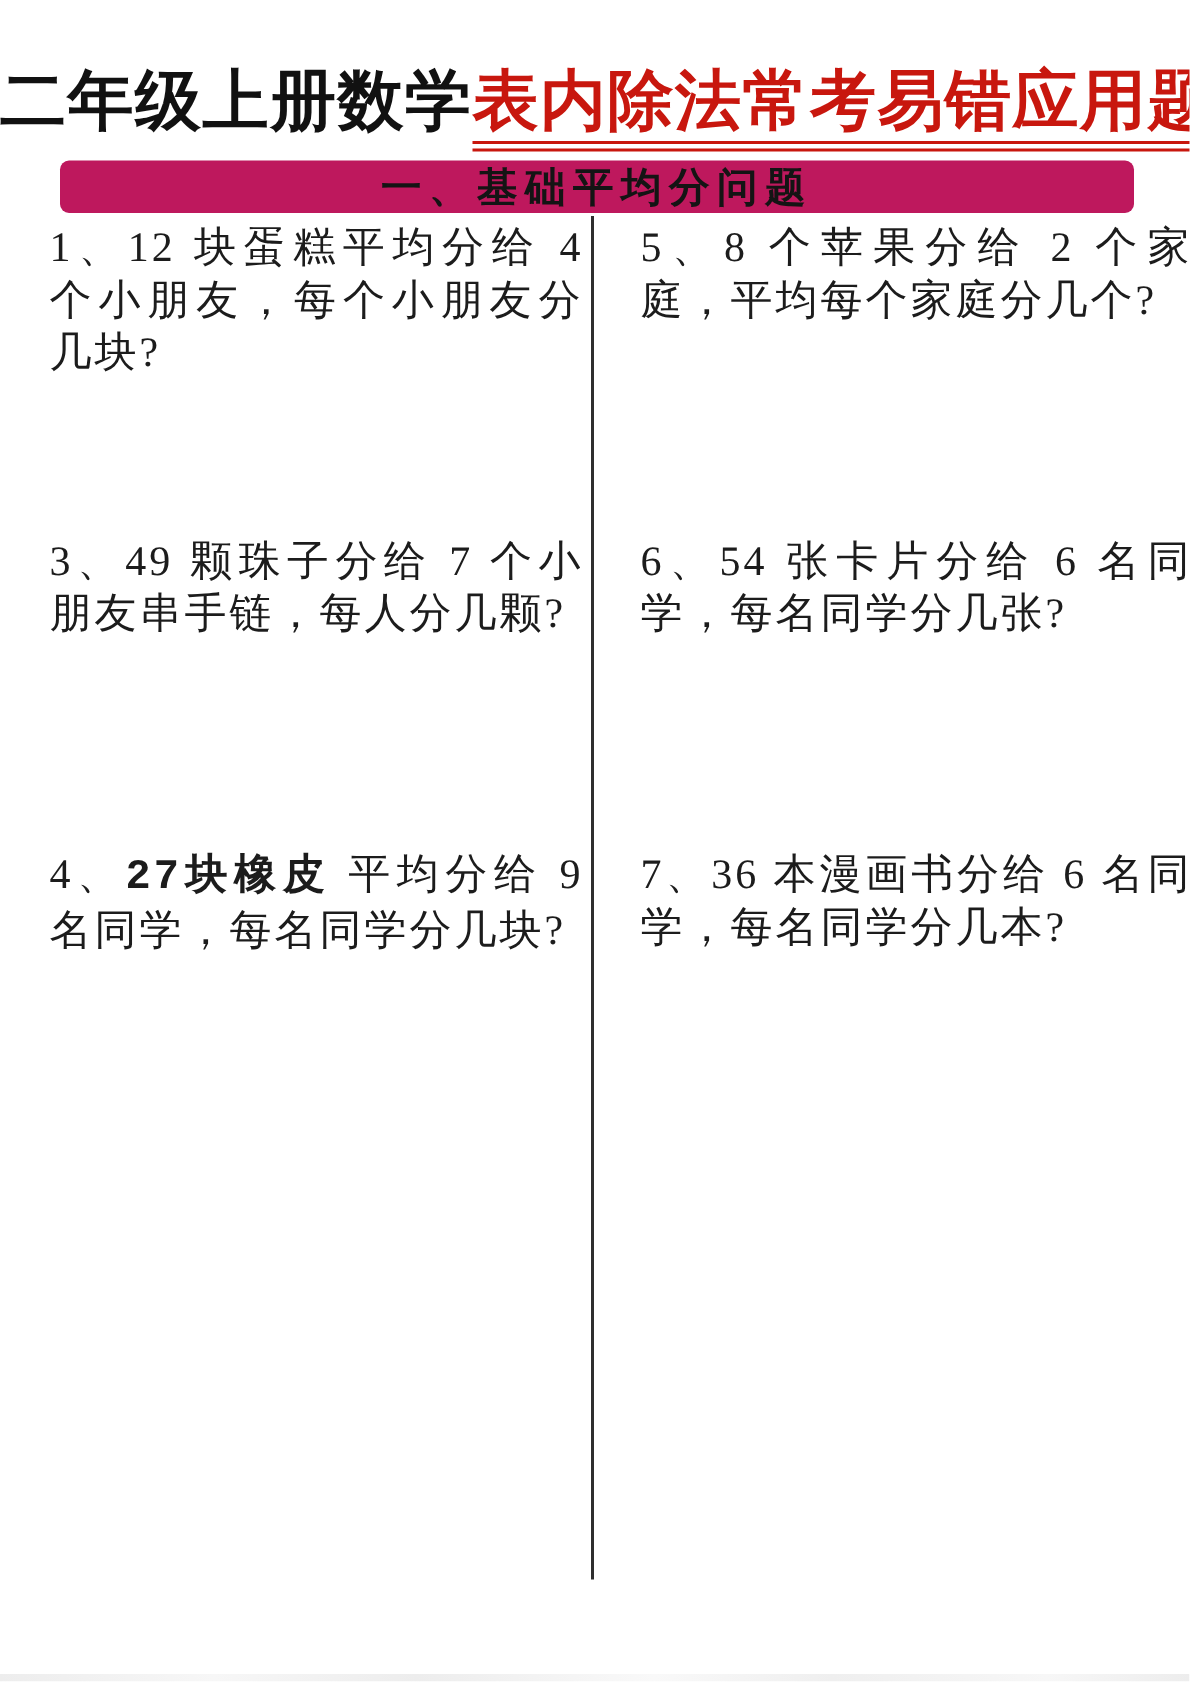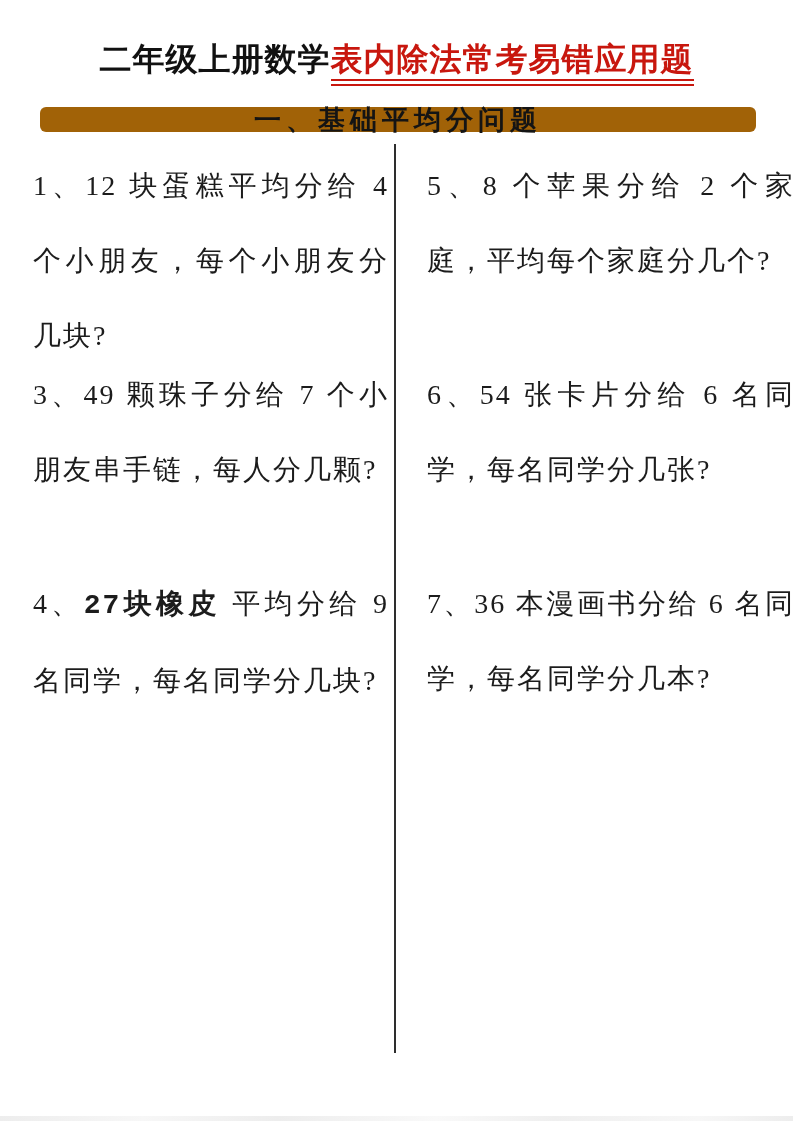--- a/index.html
+++ b/index.html
@@ -6,36 +6,36 @@
   html, body { width: 793px; height: 1121px; background: #ffffff; overflow: hidden; }
   body { font-family: "Liberation Serif", "DejaVu Serif", serif; color: #1c1c1c; position: relative; }
 
   
   .title-row {
     position: absolute;
     top: 38px; left: 0; width: 793px;
     text-align: center;
     white-space: nowrap;
     font-weight: bold;
-    font-size: 32px;
+    font-size: 44px;
     letter-spacing: 1px;
   }
   .title-black { color: #111111; }
   .title-red {
     color: #c8170e;
     border-bottom: 7px double #c8170e;
     padding-bottom: 2px;
   }
 
   
   .section-banner {
     position: absolute;
     left: 40px; top: 107px;
-    width: 716px; height: 25px;
-    background: #a16207;
+    width: 716px; height: 35px;
+    background: #be185d;
     border-radius: 6px;
     display: flex; align-items: center; justify-content: center;
   }
   .section-banner .banner-text {
     font-size: 27px;
     font-weight: bold;
     letter-spacing: 5px;
     color: #141414;
   }
 
@@ -49,21 +49,21 @@
   .col {
     position: absolute;
     top: 148px;
   }
   .col.left  { left: 33px;  width: 356px; }
   .col.right { left: 427px; width: 368px; }
 
   .problem {
     height: 209px;
     font-size: 28px;
-    line-height: 75px;
+    line-height: 35px;
     text-align: justify;
     text-justify: inter-character;
     letter-spacing: 2px;
     color: #1c1c1c;
   }
   .kai { font-family: "Liberation Serif", "DejaVu Serif", serif; }
   .hei { font-family: Liberation Mono, monospace; font-weight: 600; }
 
   
   .cutoff-strip {

